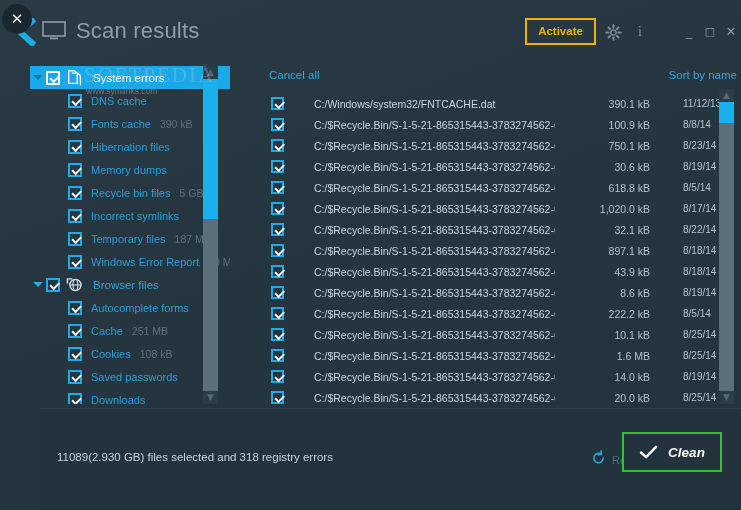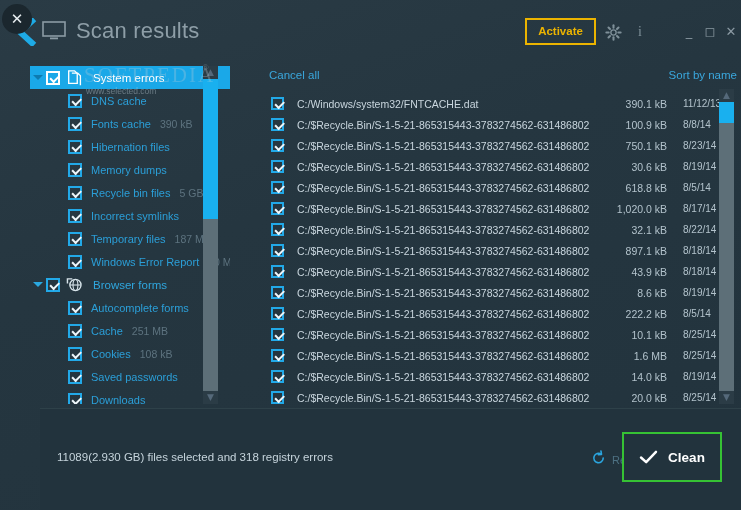--- a/index.html
+++ b/index.html
@@ -184,21 +184,21 @@
     border-right: 5px solid transparent;
     border-top: 5px solid #3aa7dd;
     cursor: pointer;
   }
   .file-list {
     position: absolute; left: 0; top: 27px;
     width: 470px; height: 311px; overflow: hidden;
   }
   .file-row {
     position: relative; height: 21px;
-    display: flex; align-items: center;
+    display: flex; align-items: center; gap: 17px;
   }
   .file-row .cb { flex: 0 0 13px; width: 13px; height: 13px; margin-left: 4px; }
   .fpath {
     margin-left: 13px; font-size: 10.5px; color: #c9d6de;
     white-space: nowrap; overflow: hidden;
     flex: 1 1 auto;
   }
   .fsize {
     flex: 0 0 78px; text-align: right;
     font-size: 10.5px; color: #b3c3cc; white-space: nowrap;
@@ -221,25 +221,26 @@
     position: absolute; left: 17px; top: 42px;
     font-size: 11.5px; color: #c6d4dc;
   }
   .restart-wrap {
     position: absolute; left: 551px; top: 41px;
     display: flex; align-items: flex-end; cursor: pointer;
   }
   .restart-label { font-size: 11px; color: #4d7183; margin-left: 6px; }
   .clean-btn {
     position: absolute; left: 622px; top: 432px;
-    width: 100px; height: 50px;
+    width: 100px; height: 40px;
     border: 2px solid #36c234;
     background: #22333d;
     display: flex; align-items: center; justify-content: center;
     cursor: pointer;
+    font-style: italic;
   }
   .clean-label {
     font-size: 13.5px; font-weight: bold; color: #ffffff; margin-left: 10px;
   }
 </style>
 </head>
 <body>
 
 <div id="app">
 
@@ -346,21 +347,21 @@
           </div>
           <div class="cb checked"></div>
           <div class="group-icon">
             <svg width="18" height="18" viewBox="0 0 20 20">
               <circle cx="10.5" cy="10" r="6.2" fill="none" stroke="#d7e4ea" stroke-width="1.5"></circle>
               <ellipse cx="10.5" cy="10" rx="2.7" ry="6.2" fill="none" stroke="#d7e4ea" stroke-width="1.2"></ellipse>
               <line x1="4.3" y1="10" x2="16.7" y2="10" stroke="#d7e4ea" stroke-width="1.2"></line>
               <path d="M7 3.2 H1.6 V8.4" fill="none" stroke="#d7e4ea" stroke-width="1.6"></path>
             </svg>
           </div>
-          <div class="tree-label">Browser forms</div>
+          <div class="tree-label">Browser files</div>
         </div>
         <div class="tree-child-row">
           <div class="cb checked"></div>
           <span class="child-label">Autocomplete forms</span>
         </div>
         <div class="tree-child-row">
           <div class="cb checked"></div>
           <span class="child-label">Cache</span>
           <span class="child-size">251 MB</span>
         </div>
@@ -383,21 +384,21 @@
   <div class="vscroll" id="tree-scroll">
     <div class="arrow up">▲</div>
     <div class="track">
       <div class="thumb"></div>
     </div>
     <div class="arrow down">▼</div>
   </div>
 
   <div class="watermark wm-main">SOFTPEDIA</div>
   <div class="watermark wm-tm">®</div>
-  <div class="watermark wm-sub">www.selected.com</div>
+  <div class="watermark wm-sub">www.symlinks.com</div>
 
   <div id="list-panel">
     <div class="cancel-all">Cancel all</div>
     <div class="sort-by">Sort by name</div>
     <div class="sort-caret"></div>
     <div class="file-list" id="file-list-body">
         <div class="file-row">
           <div class="cb checked"></div>
           <div class="fpath">C:/Windows/system32/FNTCACHE.dat</div>
           <div class="fsize">390.1 kB</div>

